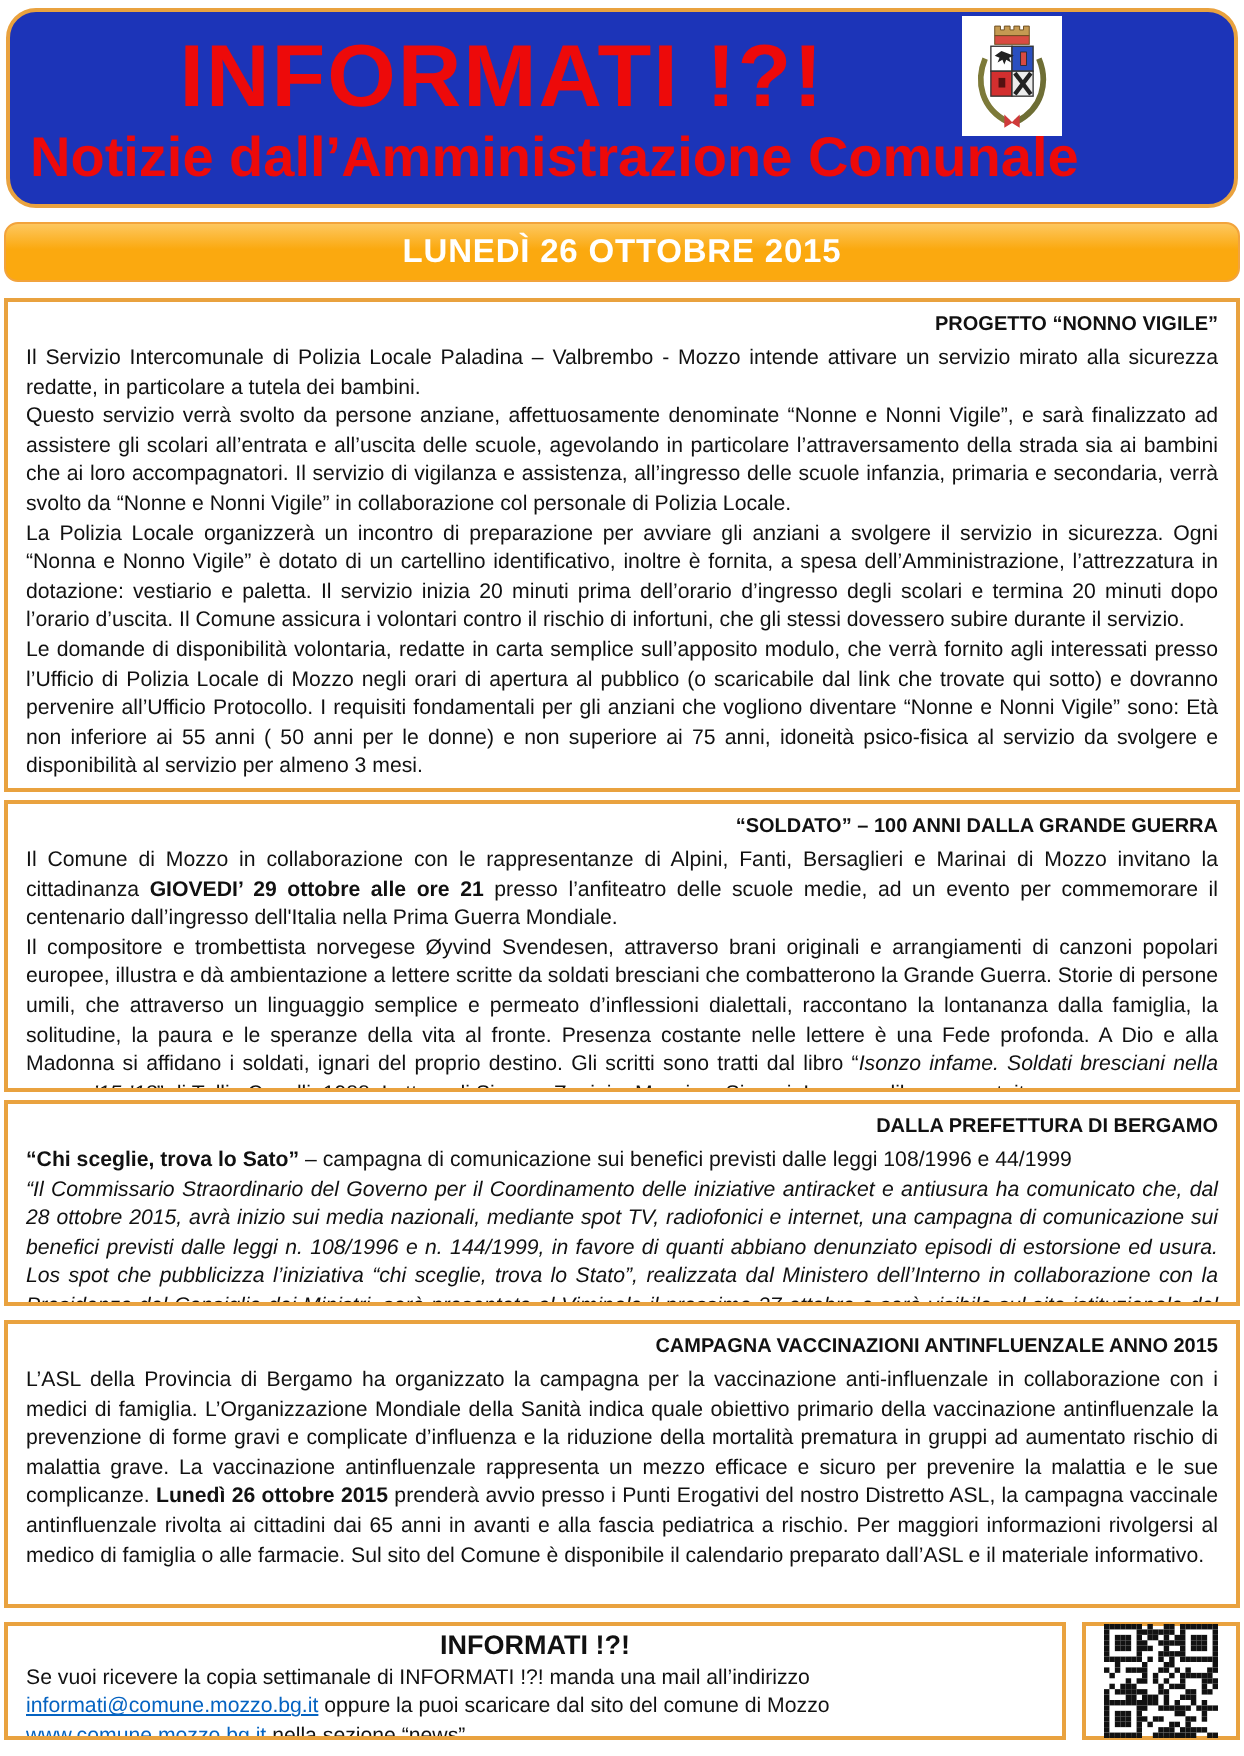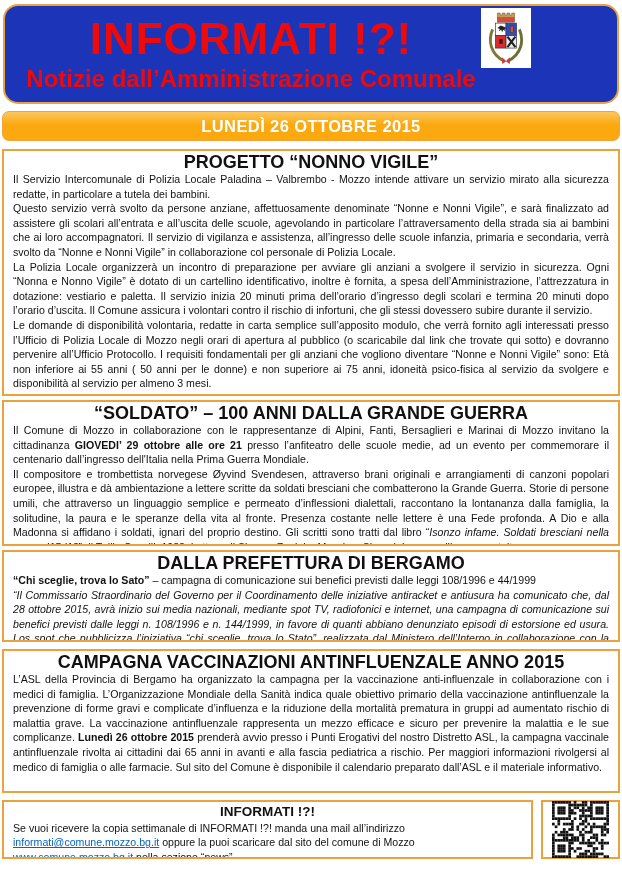--- a/index.html
+++ b/index.html
@@ -19,21 +19,21 @@
   .masthead{
     margin:4px 1px 0 1px;height:100px;border:2px solid var(--header-border);
     border-radius:15px;background:var(--header-bg);position:relative;overflow:hidden;
   }
   .masthead-text{padding:8px 130px 0 10px;text-align:center}
   .masthead-title{
     color:var(--title-red);font-weight:bold;font-size:44px;line-height:50px;
     letter-spacing:1px;white-space:nowrap;
   }
   .masthead-subtitle{
-    color:var(--title-red);font-weight:bold;font-size:24px;line-height:26px;
+    color:var(--title-red);font-weight:bold;font-size:28px;line-height:26px;
     margin-top:2px;white-space:nowrap;
   }
   .crest{
     position:absolute;top:2px;right:86px;width:50px;height:60px;background:#fff;
     display:flex;align-items:center;justify-content:center;
   }
 
   
   .date-banner{
     margin:7px 0 0 0;height:30px;border-radius:7px;
@@ -44,32 +44,32 @@
   .date-banner span{
     color:var(--date-text);font-weight:bold;font-size:16.5px;letter-spacing:.4px;
   }
 
   
   .section{
     border:2px solid var(--section-border);background:#fff;
     padding:2px 9px 3px 9px;overflow:hidden;
   }
   .sec-title{
-    text-align:center;font-weight:bold;font-size:18px;line-height:19px;
+    text-align:right;font-weight:bold;font-size:10px;line-height:19px;
     color:#111;
   }
   .sec-sub{
     text-align:left;font-size:10.6px;line-height:14.6px;color:#111;
   }
   .sec-body p{
     font-size:10.6px;line-height:14.6px;text-align:justify;color:#111;
   }
   .s1{margin-top:8px;height:247px}
   .s2{margin-top:4px;height:146px}
-  .s3{margin-top:4px;height:92px}
+  .s3{margin-top:4px;height:103px}
   .s4{margin-top:7px;height:144px}
 
   .b{font-weight:bold}
   .i{font-style:italic}
   .lnk{color:var(--link-blue);text-decoration:underline;cursor:pointer}
 
   
   .footer-row{margin-top:7px;display:flex;gap:8px;height:59px}
   .footer-box{
     flex:1;border:2px solid var(--section-border);padding:1px 9px 2px 9px;overflow:hidden;

